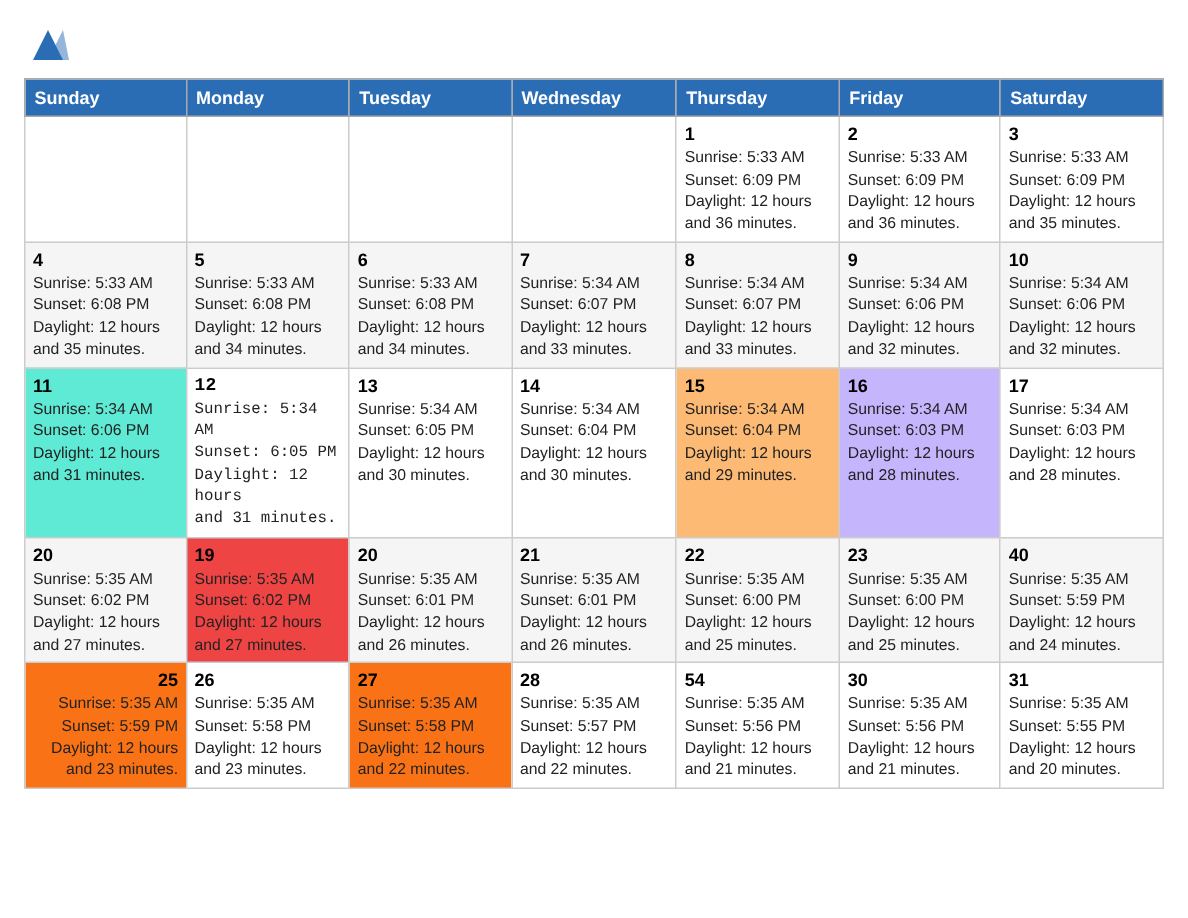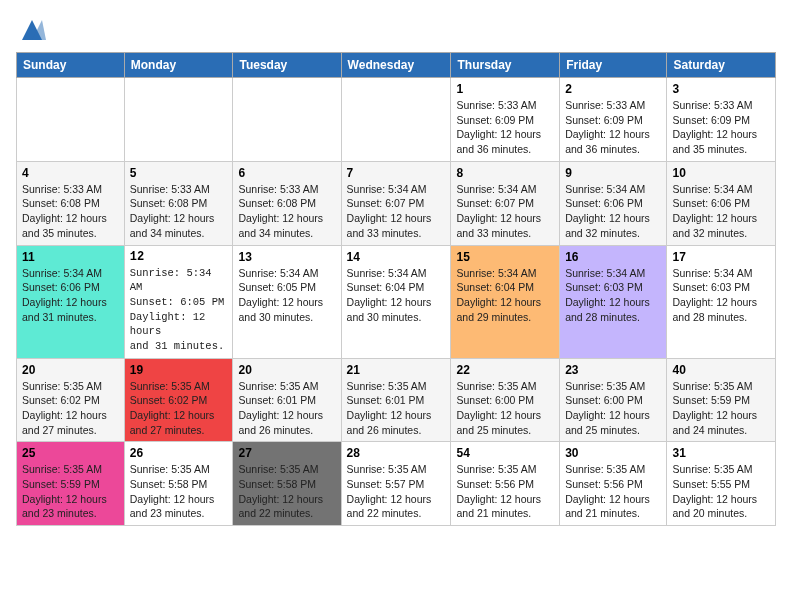--- a/index.html
+++ b/index.html
@@ -302,35 +302,35 @@
         </td>
         <td style="background: rgb(245, 245, 245);">
           <span class="day-num">40</span>
           <div class="day-info" style="white-space: pre-line;">Sunrise: 5:35 AM
 Sunset: 5:59 PM
 Daylight: 12 hours
 and 24 minutes.</div>
         </td>
       </tr>
       <tr>
-        <td style="background: #ec4899;">
+        <td style="background: #f97316; text-align: right;">
           <span class="day-num">25</span>
           <div class="day-info" style="white-space: pre-line;">Sunrise: 5:35 AM
 Sunset: 5:59 PM
 Daylight: 12 hours
 and 23 minutes.</div>
         </td>
         <td style="background: rgb(255, 255, 255);">
           <span class="day-num">26</span>
           <div class="day-info" style="white-space: pre-line;">Sunrise: 5:35 AM
 Sunset: 5:58 PM
 Daylight: 12 hours
 and 23 minutes.</div>
         </td>
-        <td style="background: #737373;">
+        <td style="background: #f97316;">
           <span class="day-num">27</span>
           <div class="day-info" style="white-space: pre-line;">Sunrise: 5:35 AM
 Sunset: 5:58 PM
 Daylight: 12 hours
 and 22 minutes.</div>
         </td>
         <td style="background: rgb(255, 255, 255);">
           <span class="day-num">28</span>
           <div class="day-info" style="white-space: pre-line;">Sunrise: 5:35 AM
 Sunset: 5:57 PM

